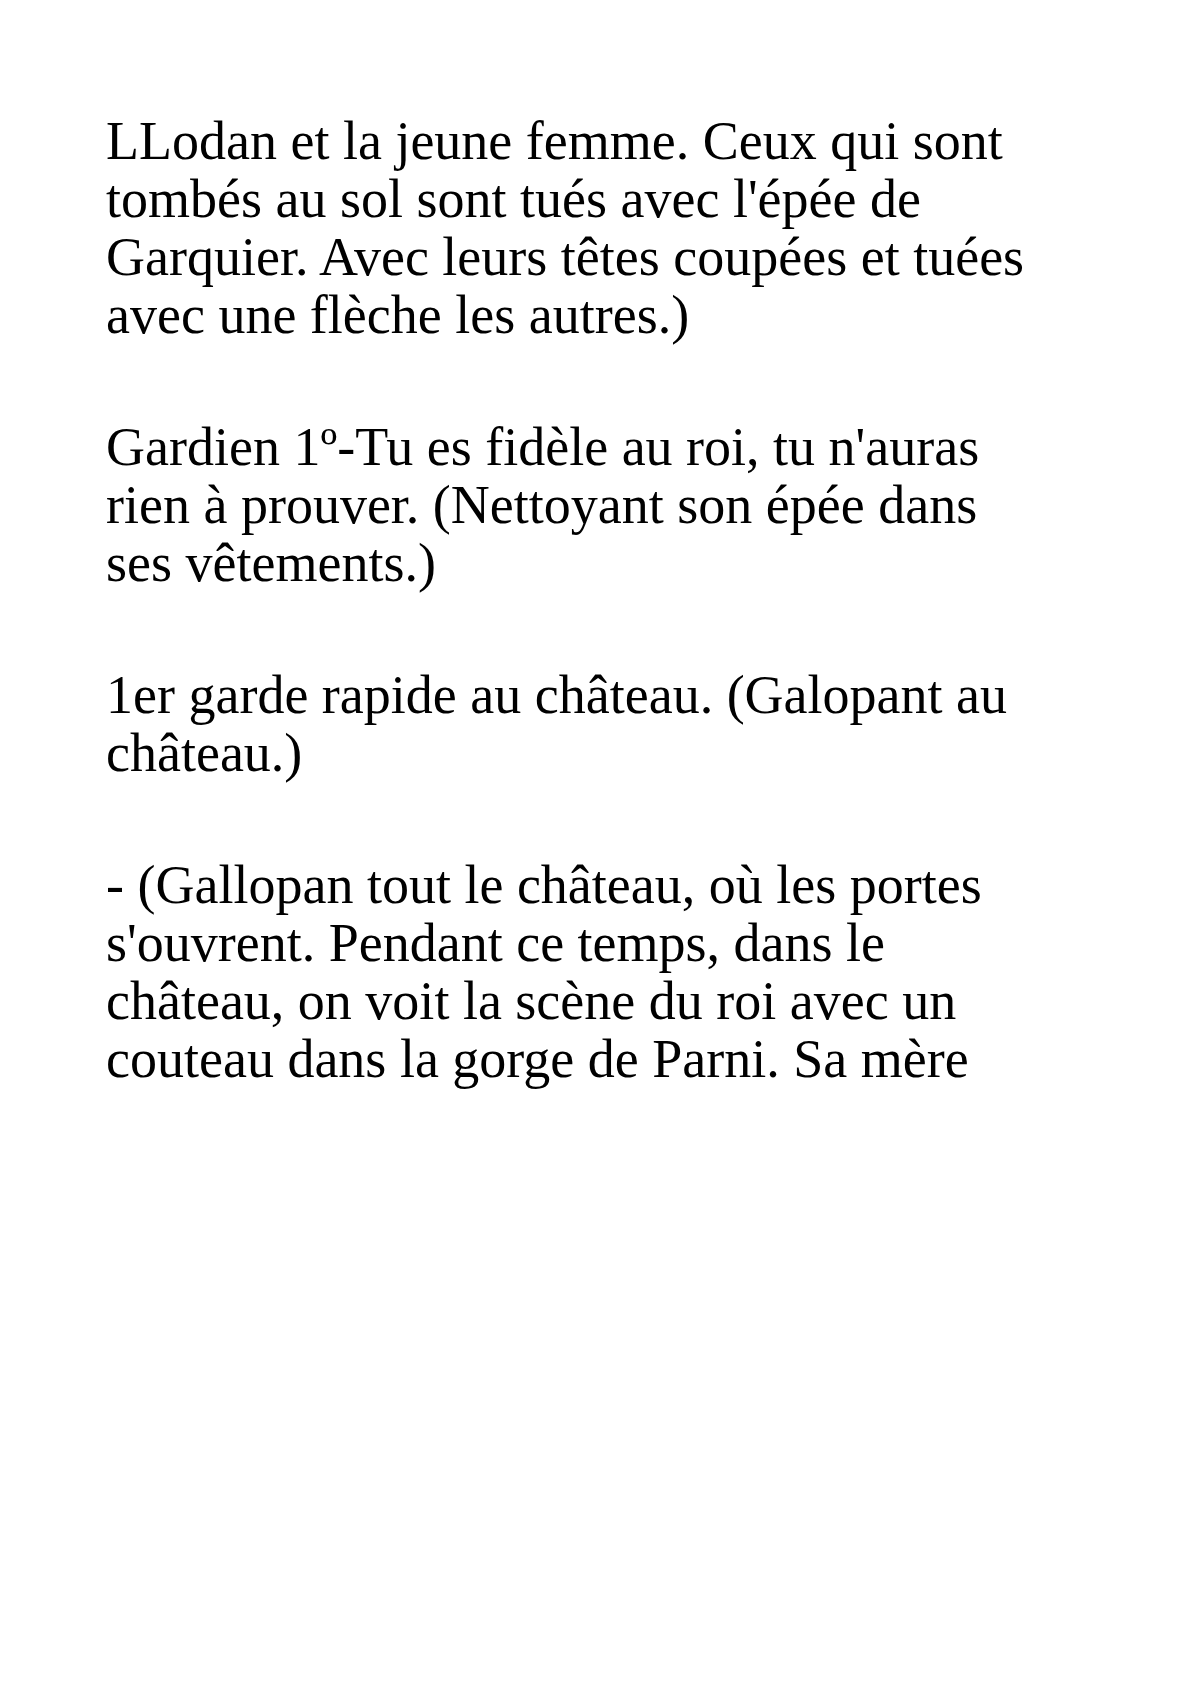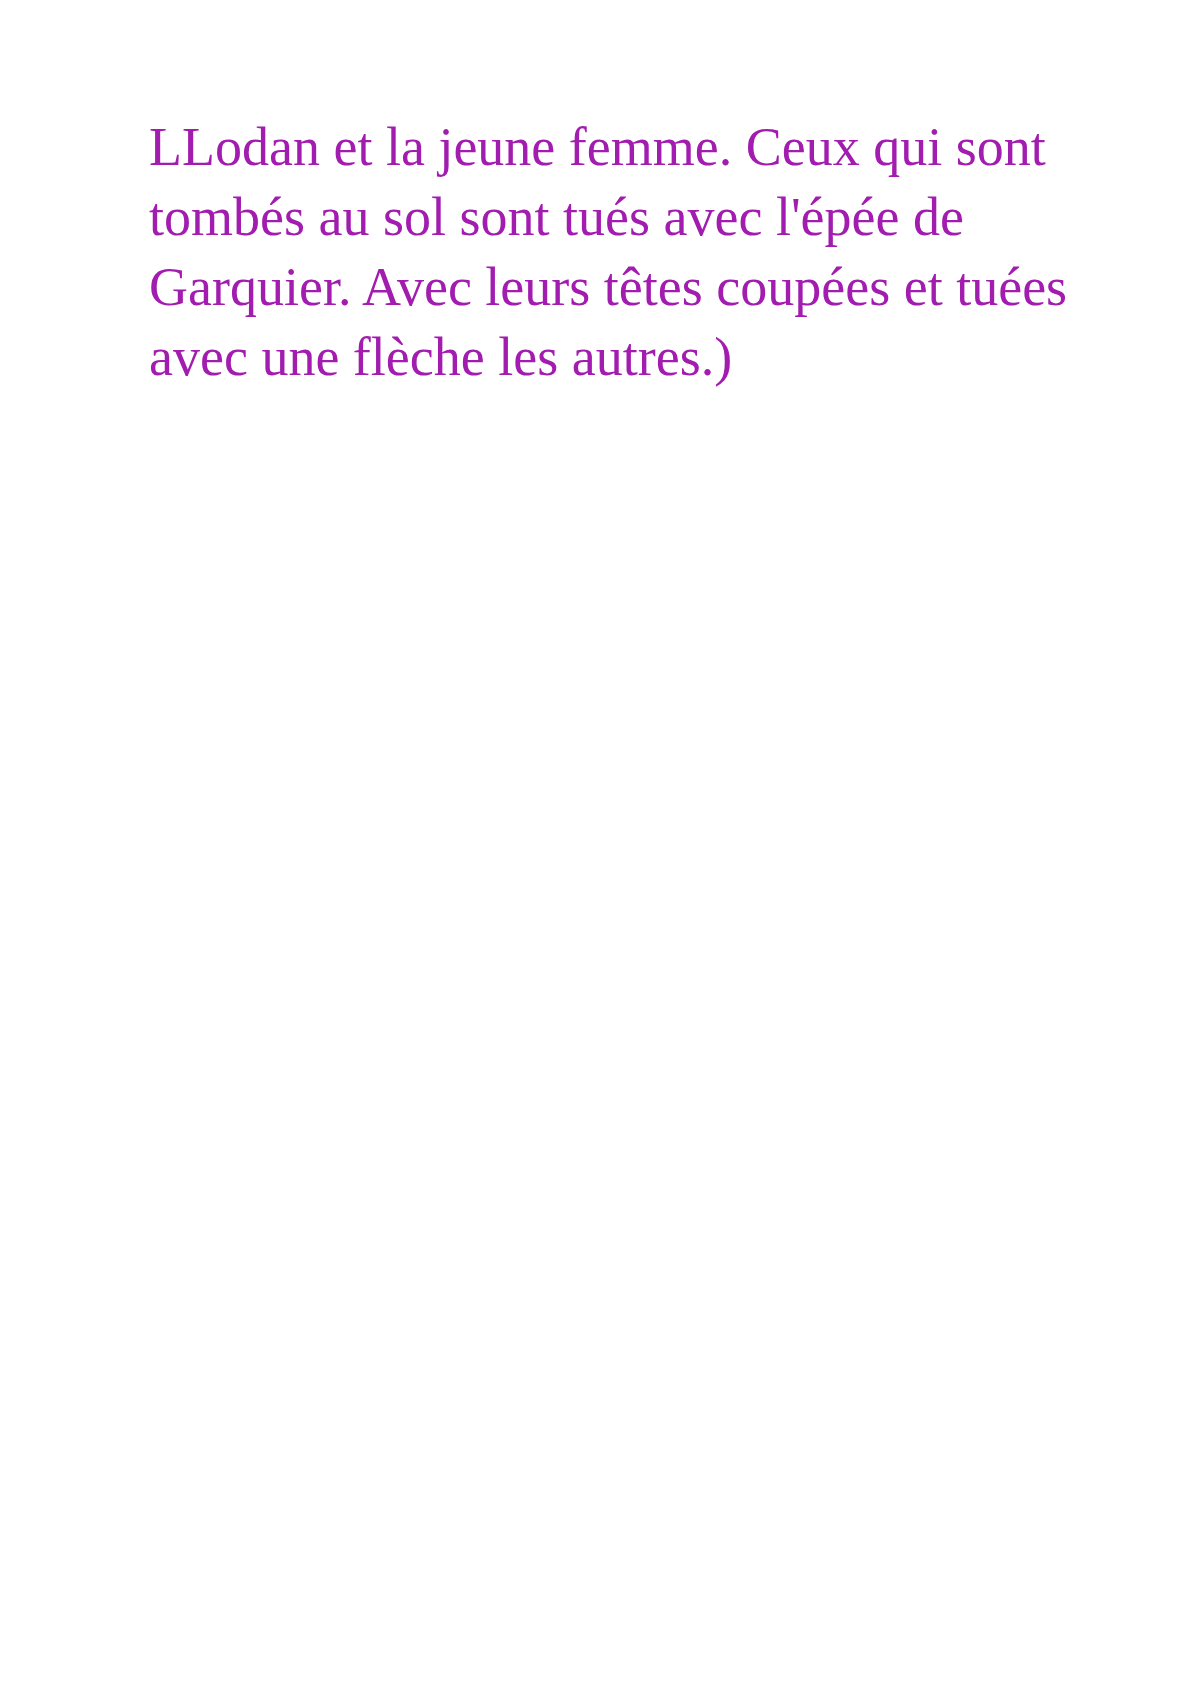--- a/index.html
+++ b/index.html
@@ -10,35 +10,43 @@
   .page {
     position: relative;
     width: 1189px;
     height: 1684px;
     background: #ffffff;
     overflow: hidden;
     box-sizing: border-box;
     padding: 112px 90px 0 106px;
   }
   .doc-text {
-    color: #a21caf;
+    color: #000000;
     font-family: "Liberation Serif", "DejaVu Serif", serif;
     font-size: 54px;
-    line-height: 70px;
+    line-height: 58px;
     max-width: 960px;
-    margin-left: 43px;
   }
   .doc-text p {
     margin: 0 0 74px 0;
     white-space: pre-line; 
   }
 </style>
 </head>
 <body>
 
 <div class="page">
   <div class="doc-text">
     <p>LLodan et la jeune femme. Ceux qui sont
 tombés au sol sont tués avec l'épée de
 Garquier. Avec leurs têtes coupées et tuées
 avec une flèche les autres.)</p>
+    <p>Gardien 1º-Tu es fidèle au roi, tu n'auras
+rien à prouver. (Nettoyant son épée dans
+ses vêtements.)</p>
+    <p>1er garde rapide au château. (Galopant au
+château.)</p>
+    <p>- (Gallopan tout le château, où les portes
+s'ouvrent. Pendant ce temps, dans le
+château, on voit la scène du roi avec un
+couteau dans la gorge de Parni. Sa mère</p>
   </div>
 </div>
 
 </body></html>

